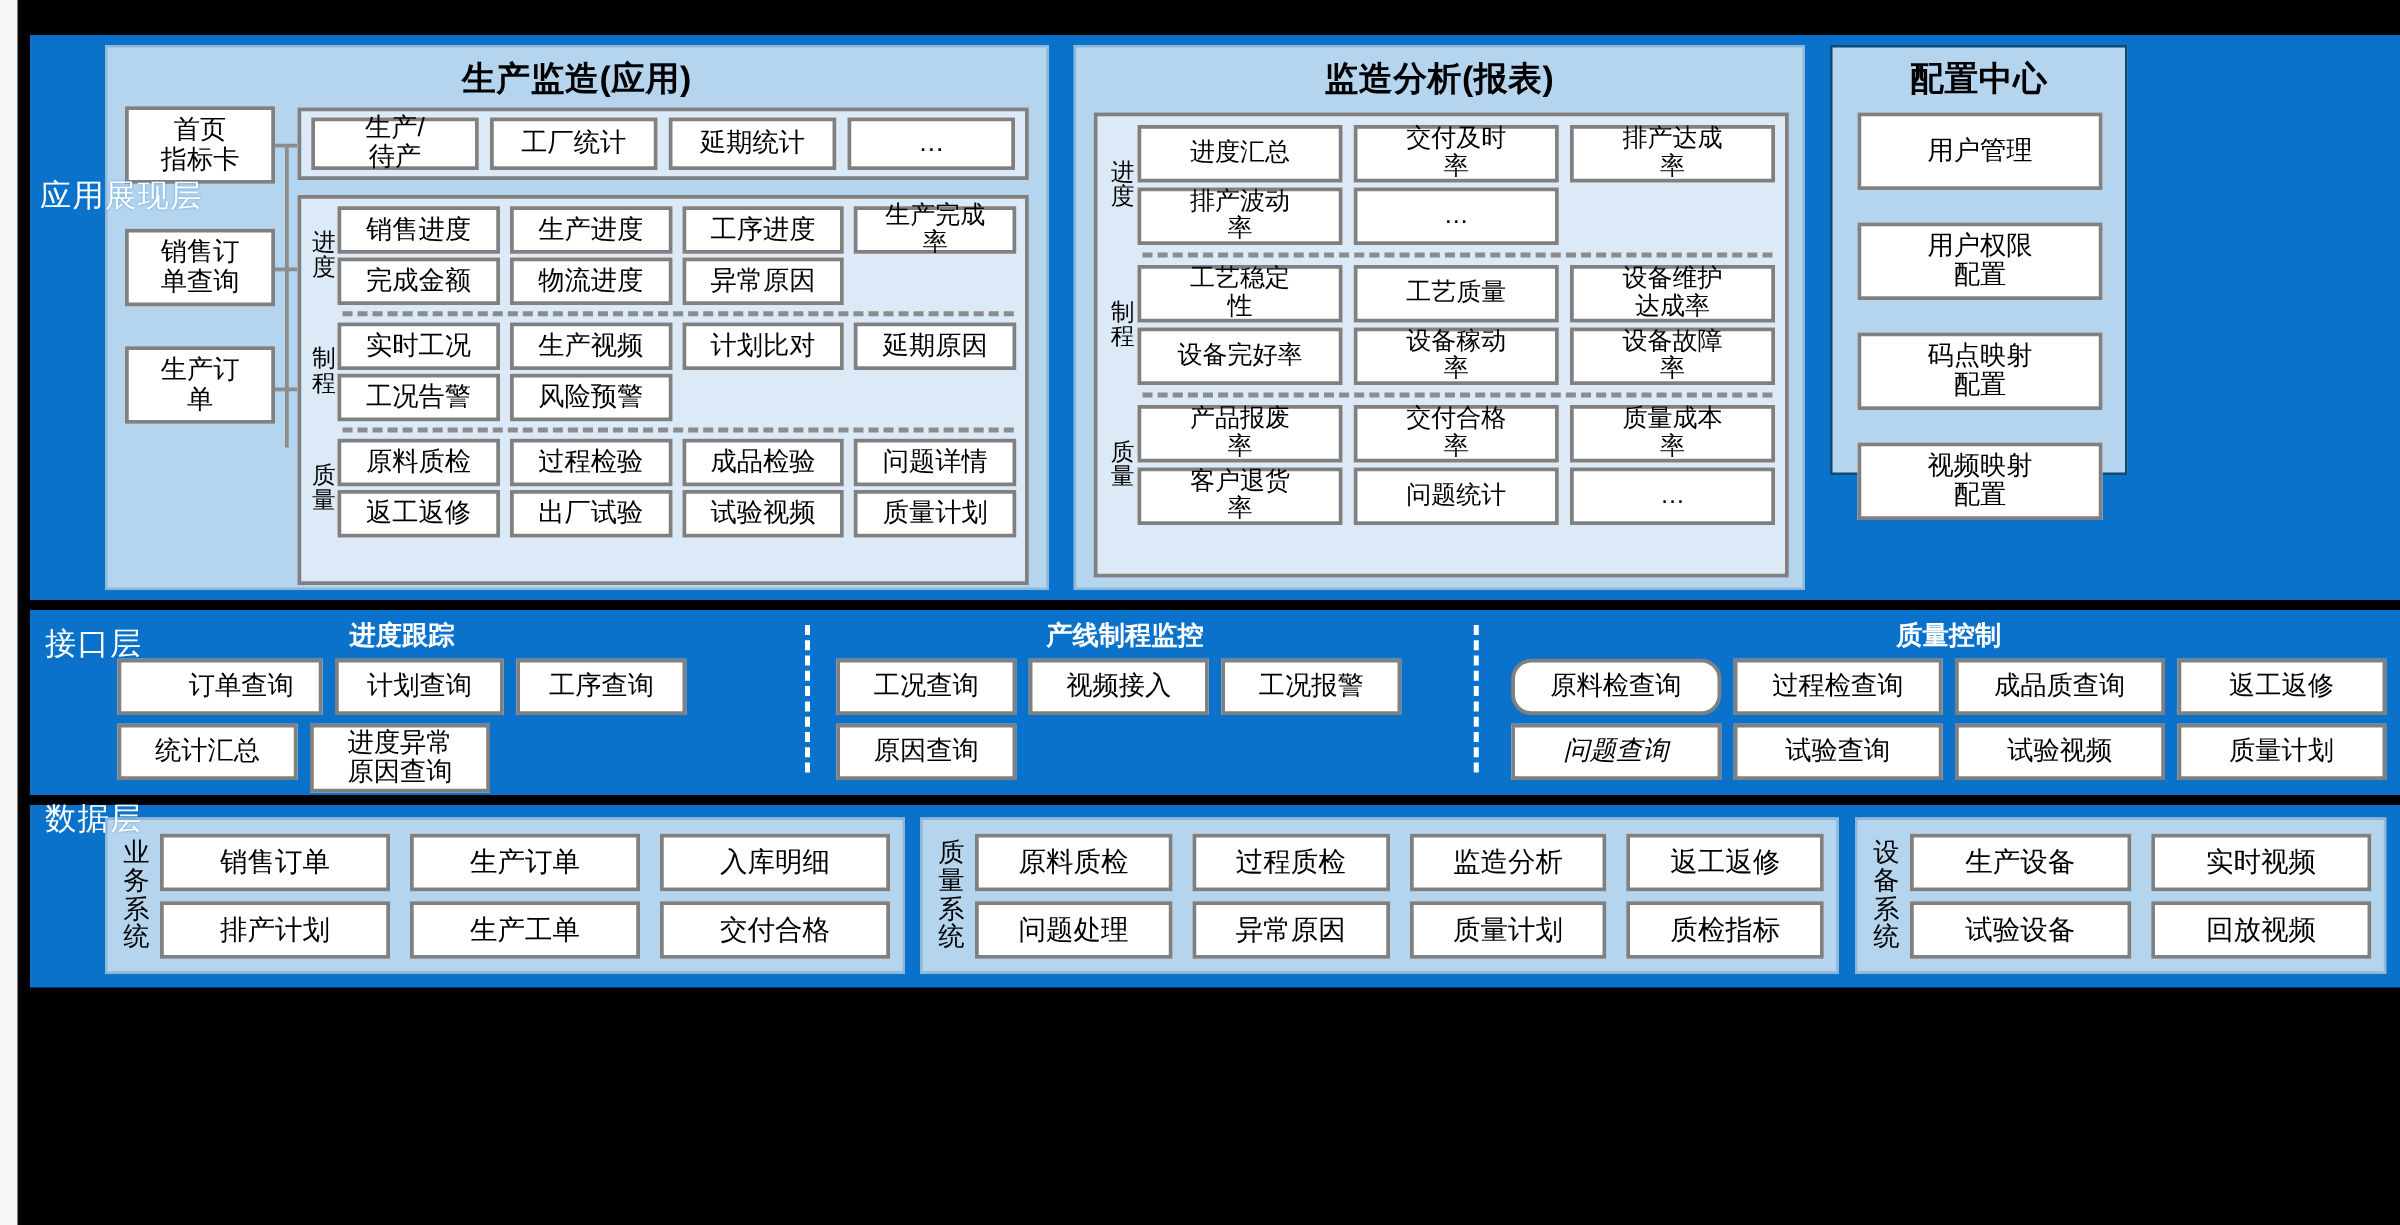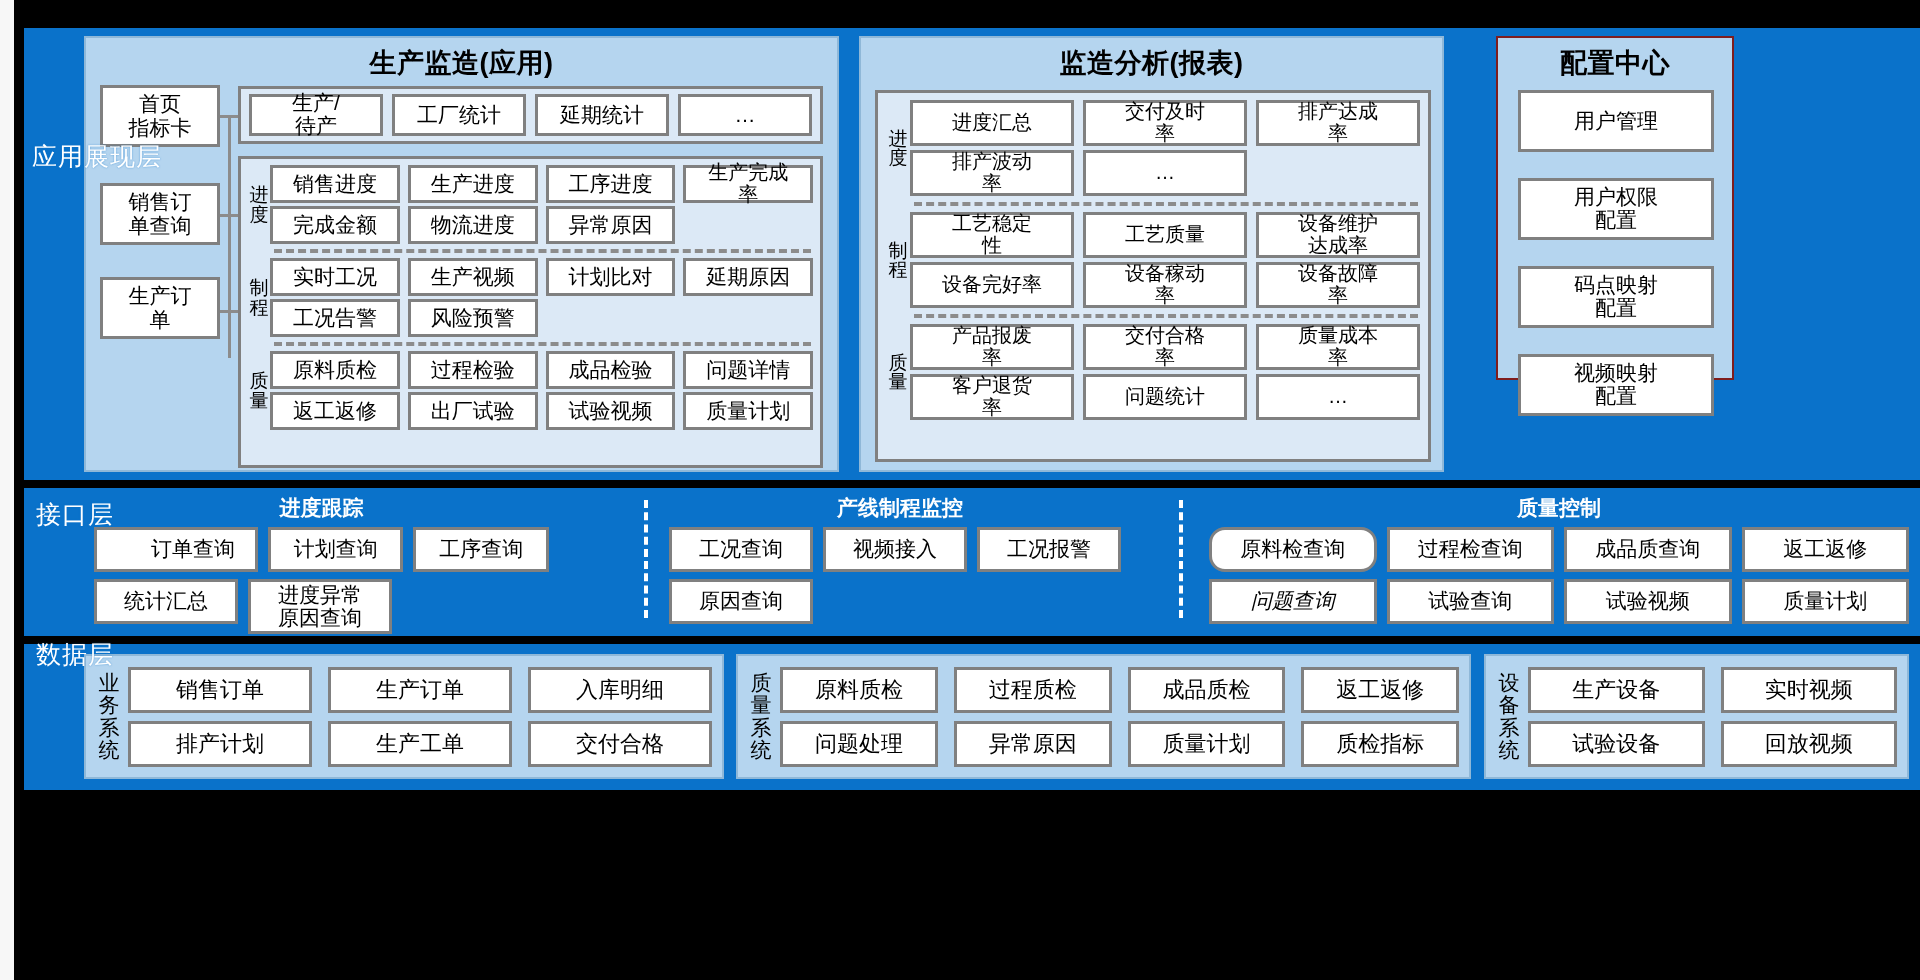--- a/index.html
+++ b/index.html
@@ -100,22 +100,22 @@
     padding:7px 8px;
   }
   .subB .grp-rows{gap:4px;}
   .subB .grow{gap:9px;}
   .subB .grow .chip{height:46px;flex:1;font-size:20px;}
   .subB .grp-label{width:24px;flex:0 0 24px;}
   .subB .dashed{margin:6px 2px 6px 28px;}
 
   
   .panelC{
-    position:absolute;left:1472px;top:8px;width:238px;height:344px;
-    background:#b5d5ef;border:2px solid #7f1d1d;box-sizing:border-box;
+    position:absolute;left:1440px;top:8px;width:238px;height:344px;
+    background:#b5d5ef;border:2px solid #0c4a6e;box-sizing:border-box;
   }
   .cfg-list{position:absolute;left:20px;top:52px;width:196px;
             display:flex;flex-direction:column;gap:26px;}
   .cfg-list .chip{height:62px;font-size:21px;}
 
   
   .layer2{
     position:absolute;left:10px;top:488px;width:1900px;height:148px;
     background:#0a72ca;box-sizing:border-box;
   }
@@ -412,21 +412,21 @@
 
     <div class="dgroup" style="left:712px;width:735px;">
       <div class="dg-label">质
 量
 系
 统</div>
       <div class="dg-rows">
         <div class="drow">
           <div class="chip">原料质检</div>
           <div class="chip">过程质检</div>
-          <div class="chip">成品质检</div>
+          <div class="chip">监造分析</div>
           <div class="chip">返工返修</div>
         </div>
         <div class="drow">
           <div class="chip">问题处理</div>
           <div class="chip">异常原因</div>
           <div class="chip">质量计划</div>
           <div class="chip">质检指标</div>
         </div>
       </div>
     </div>

